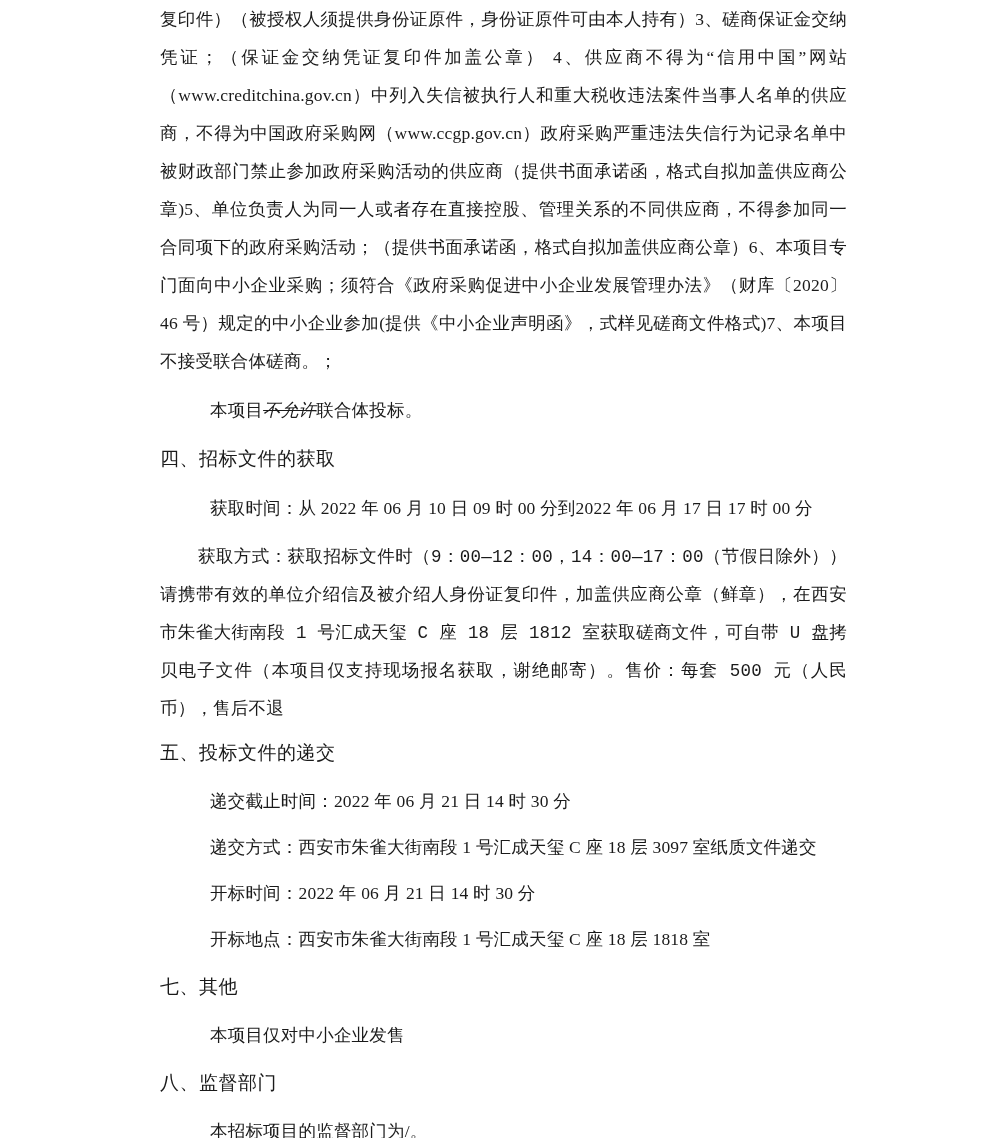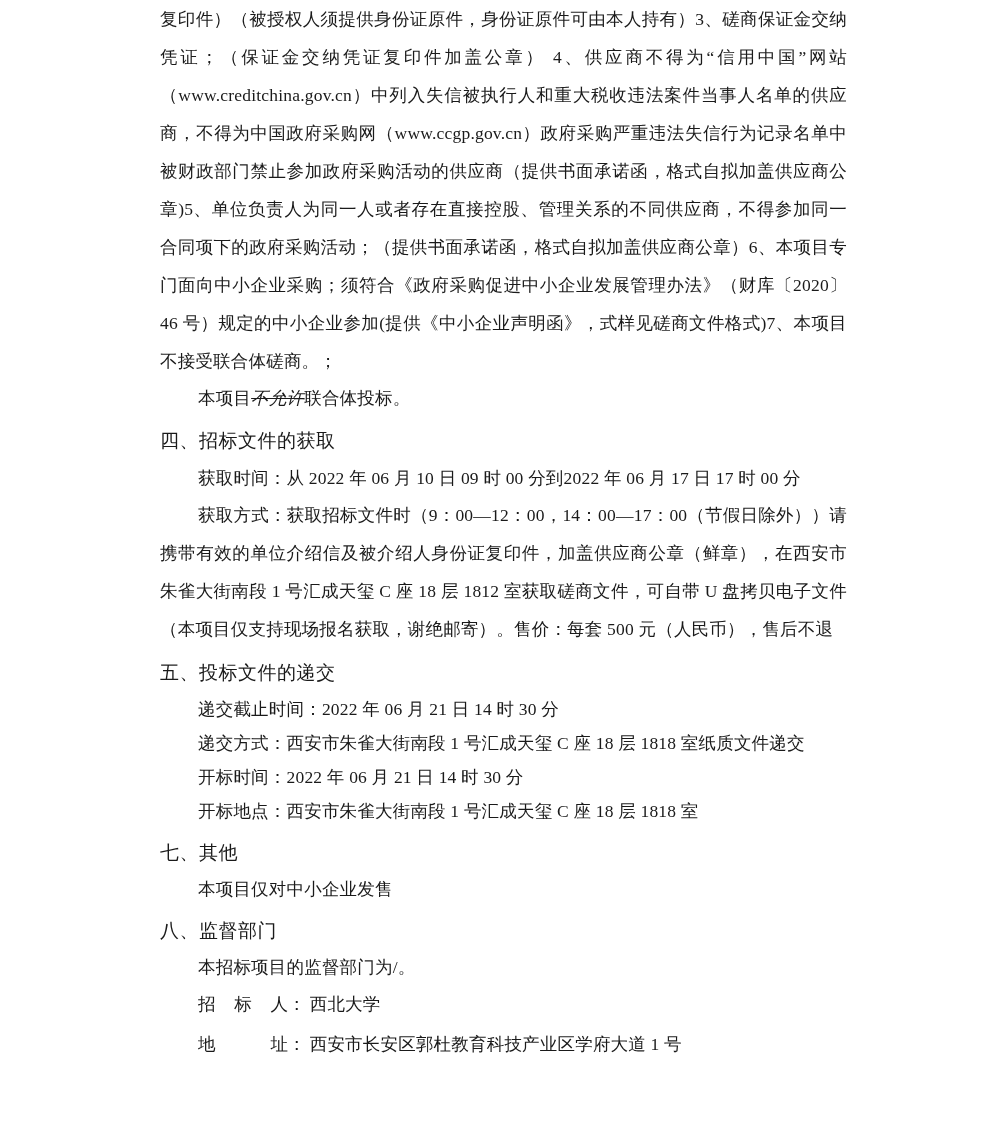--- a/index.html
+++ b/index.html
@@ -36,21 +36,21 @@
   .heading {
     font-size: 19px;
     font-weight: normal;
     line-height: 38px;
     margin: 6px 0 0 0;
     letter-spacing: 0.5px;
   }
   .sub {
     font-size: 17.5px;
     line-height: 36px;
-    margin: 0;
+    margin: 12px;
     padding-left: 38px;
     letter-spacing: 0.2px;
   }
   .sub.tight { line-height: 34px; }
   .contact-row {
     font-size: 17.5px;
     line-height: 40px;
     padding-left: 38px;
     display: flex;
     letter-spacing: 0.2px;
@@ -83,25 +83,25 @@
 <div id="page">
 
   <p class="para first">复印件）（被授权人须提供身份证原件，身份证原件可由本人持有）3、磋商保证金交纳凭证；（保证金交纳凭证复印件加盖公章） 4、供应商不得为“信用中国”网站（www.creditchina.gov.cn）中列入失信被执行人和重大税收违法案件当事人名单的供应商，不得为中国政府采购网（www.ccgp.gov.cn）政府采购严重违法失信行为记录名单中被财政部门禁止参加政府采购活动的供应商（提供书面承诺函，格式自拟加盖供应商公章)5、单位负责人为同一人或者存在直接控股、管理关系的不同供应商，不得参加同一合同项下的政府采购活动；（提供书面承诺函，格式自拟加盖供应商公章）6、本项目专门面向中小企业采购；须符合《政府采购促进中小企业发展管理办法》（财库〔2020〕46 号）规定的中小企业参加(提供《中小企业声明函》，式样见磋商文件格式)7、本项目不接受联合体磋商。；</p>
 
   <p class="sub">
     <span>本项目</span><span class="italic-strike">不允许</span><span>联合体投标。</span>
   </p>
 
   <h2 class="heading">四、招标文件的获取</h2>
   <p class="sub">获取时间：从 2022 年 06 月 10 日 09 时 00 分到2022 年 06 月 17 日 17 时 00 分</p>
-  <p class="para" style="padding-left:0; text-indent:38px;">获取方式：获取招标文件时（9：00—12：00，14：00—17：00（节假日除外））请携带有效的单位介绍信及被介绍人身份证复印件，加盖供应商公章（鲜章），在西安市朱雀大街南段 1 号汇成天玺 C 座 18 层 1812 室获取磋商文件，可自带 U 盘拷贝电子文件（本项目仅支持现场报名获取，谢绝邮寄）。售价：每套 500 元（人民币），售后不退</p>
+  <p class="para" style="padding-left:0; text-indent:38px;font-family:Liberation Mono, monospace;">获取方式：获取招标文件时（9：00—12：00，14：00—17：00（节假日除外））请携带有效的单位介绍信及被介绍人身份证复印件，加盖供应商公章（鲜章），在西安市朱雀大街南段 1 号汇成天玺 C 座 18 层 1812 室获取磋商文件，可自带 U 盘拷贝电子文件（本项目仅支持现场报名获取，谢绝邮寄）。售价：每套 500 元（人民币），售后不退</p>
 
   <h2 class="heading">五、投标文件的递交</h2>
   <p class="sub tight">递交截止时间：2022 年 06 月 21 日 14 时 30 分</p>
-  <p class="sub tight">递交方式：西安市朱雀大街南段 1 号汇成天玺 C 座 18 层 1818 室纸质文件递交</p>
+  <p class="sub tight">递交方式：西安市朱雀大街南段 1 号汇成天玺 C 座 18 层 3097 室纸质文件递交</p>
 
   <p class="sub tight">开标时间：2022 年 06 月 21 日 14 时 30 分</p>
   <p class="sub tight">开标地点：西安市朱雀大街南段 1 号汇成天玺 C 座 18 层 1818 室</p>
 
   <h2 class="heading">七、其他</h2>
   <p class="sub tight">本项目仅对中小企业发售</p>
 
   <h2 class="heading">八、监督部门</h2>
   <p class="sub tight">本招标项目的监督部门为/。</p>
 

